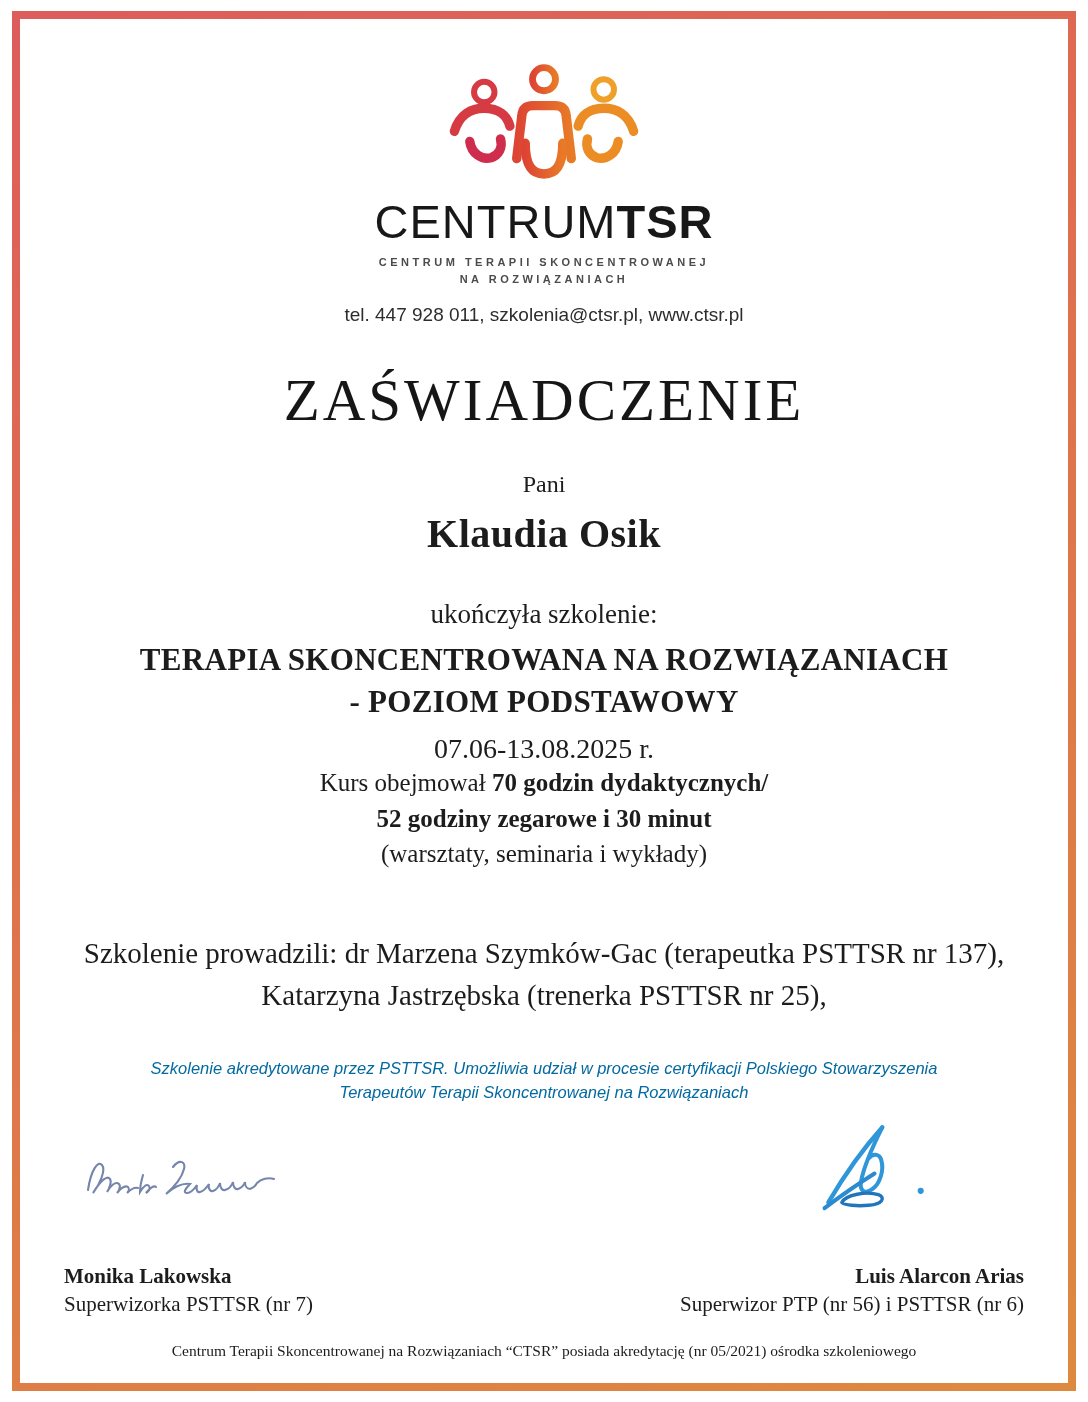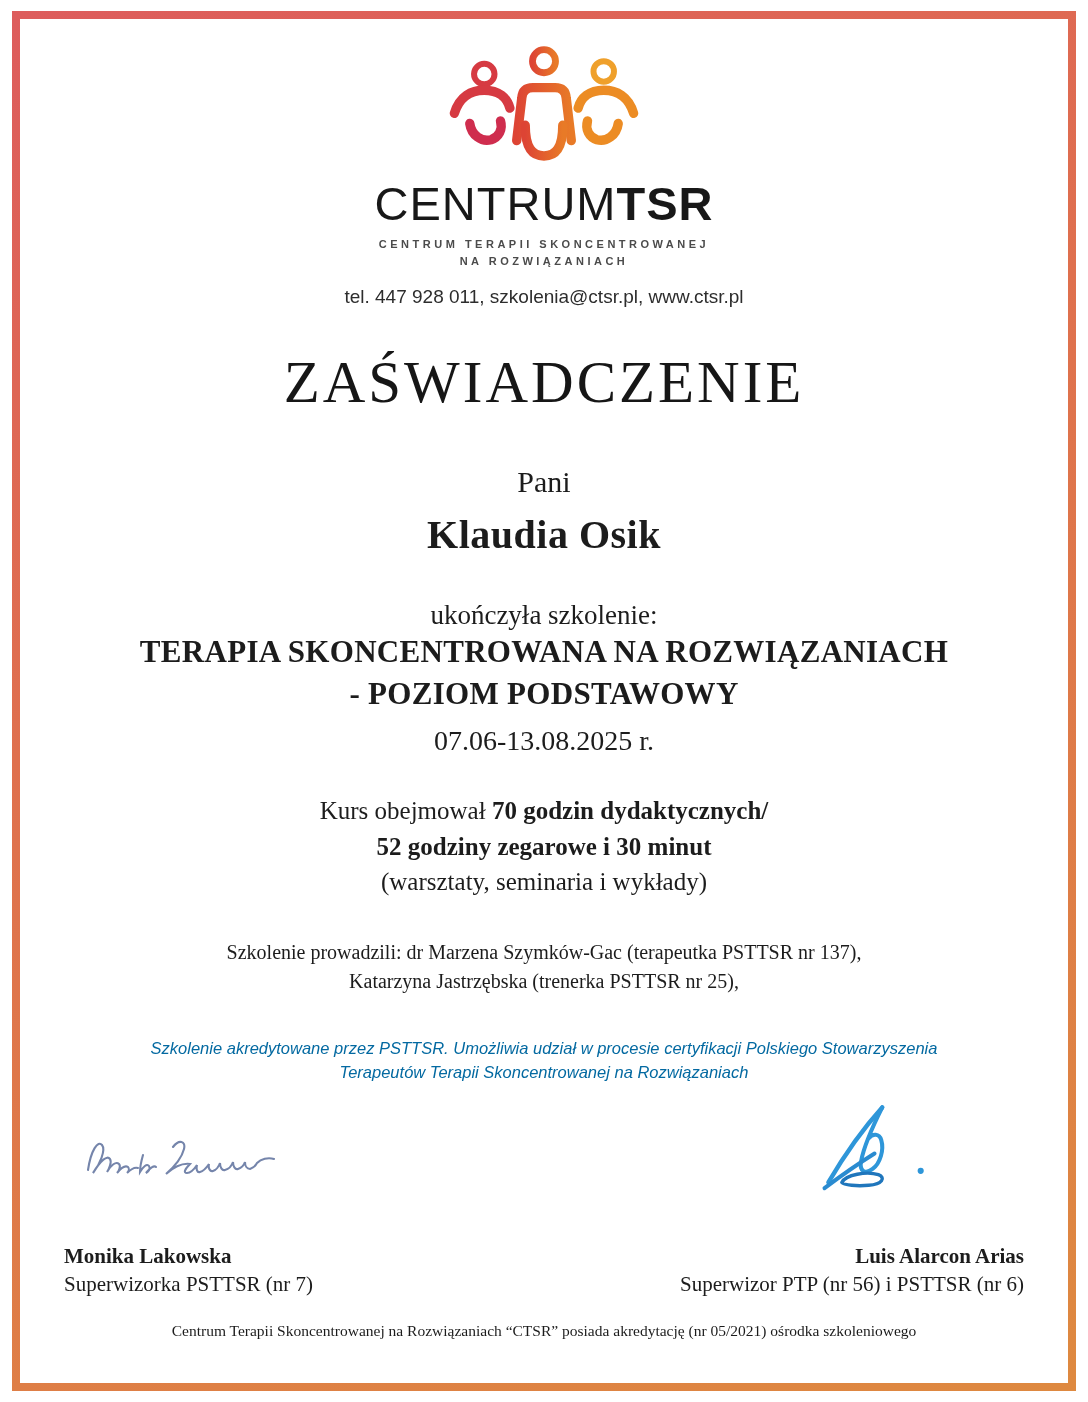--- a/index.html
+++ b/index.html
@@ -13,21 +13,21 @@
     padding: 11px 12px;
     position: relative;
     font-family: "Liberation Serif", serif;
     color: #1c1c1c;
   }
   .frame {
     width: 100%;
     height: 100%;
     border: 8px solid;
     border-image: linear-gradient(155deg, #dd5c5c 0%, #df704e 40%, #de8940 100%) 1;
-    padding: 26px 40px 0 40px;
+    padding: 44px 40px 0 40px;
     overflow: hidden;
   }
   .center { text-align: center; }
 
   
   .logo-block { text-align: center; }
   .logo-icon { display: inline-block; }
   .wordmark {
     font-family: "Liberation Sans", sans-serif;
     font-size: 47px;
@@ -55,27 +55,27 @@
   }
 
   
   .doc-title {
     font-size: 59px;
     letter-spacing: 3px;
     color: #161616;
     margin-top: 40px;
     font-weight: 400;
   }
-  .salutation { font-size: 30px; margin-top: 48px; }
+  .salutation { font-size: 24px; margin-top: 36px; }
   .recipient-name { font-size: 40px; font-weight: 700; margin-top: 12px; letter-spacing: 0.5px; }
   .course-intro { font-size: 27px; margin-top: 42px; }
-  .course-name { font-size: 31px; font-weight: 700; line-height: 1.35; margin-top: 0; letter-spacing: 0.3px; }
+  .course-name { font-size: 31px; font-weight: 700; line-height: 1.35; margin-top: 9px; letter-spacing: 0.3px; }
   .course-dates { font-size: 28px; margin-top: 10px; }
-  .hours { font-size: 25px; line-height: 1.42; margin-top: 36px; }
-  .trainers { font-size: 20px; line-height: 1.45; margin-top: 38px; }
+  .hours { font-size: 25px; line-height: 1.42; }
+  .trainers { font-size: 29px; line-height: 1.45; margin-top: 60px; }
   .accreditation {
     font-family: "Liberation Sans", sans-serif;
     font-style: italic;
     font-size: 16.5px;
     line-height: 1.5;
     color: #0369a1;
     margin-top: 40px;
   }
 
   

